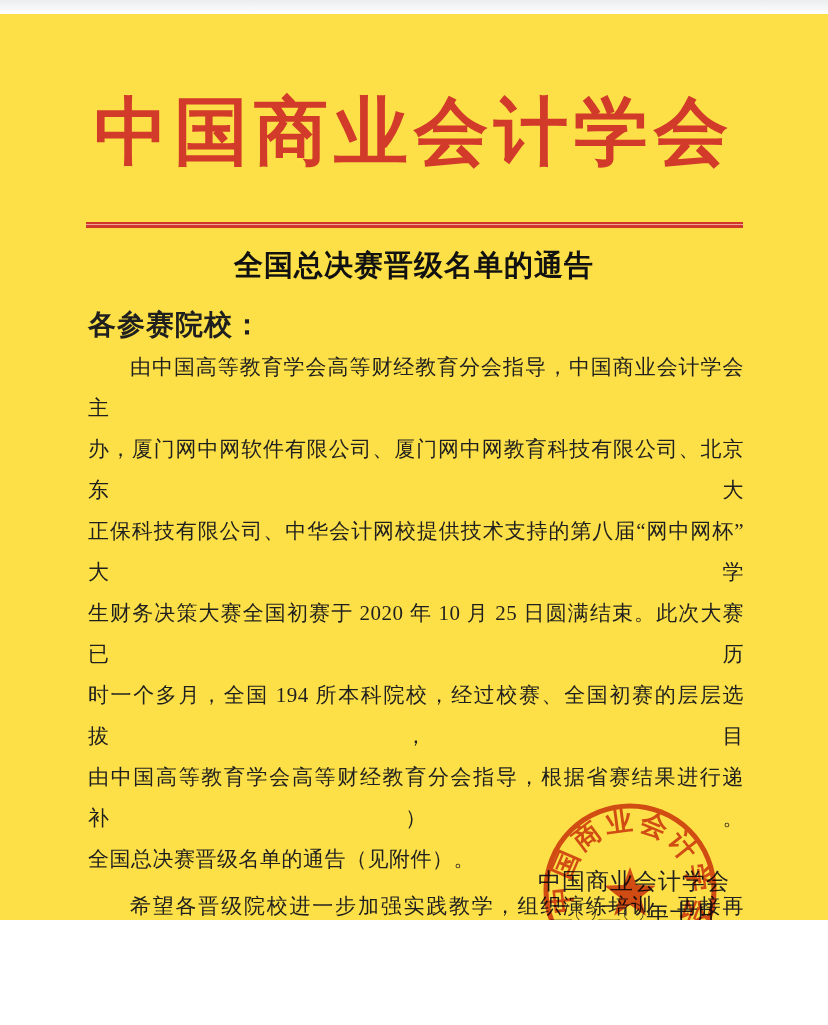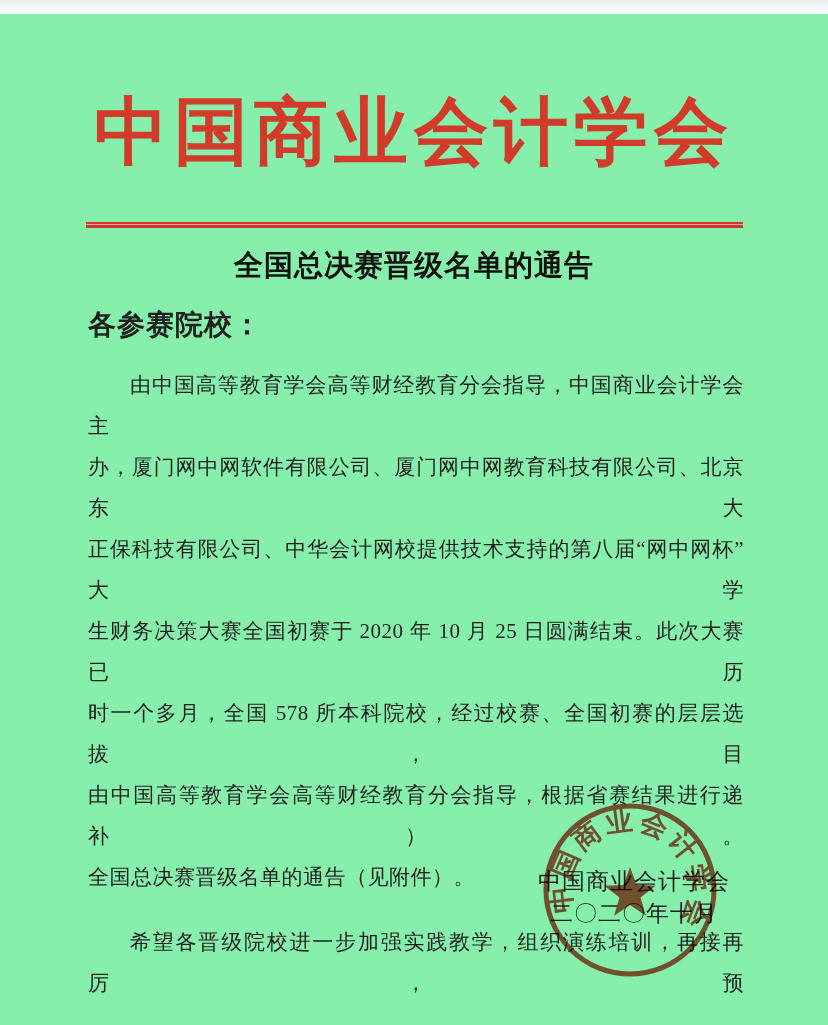--- a/index.html
+++ b/index.html
@@ -3,23 +3,23 @@
 <meta charset="utf-8">
 <style>
   html, body {
     margin: 0;
     padding: 0;
     background: #ffffff;
   }
   .page {
     position: relative;
     width: 828px;
-    height: 1025px;
+    height: 920px;
     margin: 0 auto;
-    background: #86efac;
+    background: #fde047;
     overflow: hidden;
     font-family: "Liberation Serif", "DejaVu Serif", serif;
     color: #1f1f1f;
   }
   .top-fade {
     height: 14px;
     background: linear-gradient(to bottom, #ebedee, #ffffff);
   }
   .org-title {
     margin-top: 62px;
@@ -57,21 +57,21 @@
     margin: 16px 84px 0 88px;
     font-size: 21px;
   }
   .salutation {
     font-weight: 700;
     font-size: 28px;
     line-height: 32px;
     letter-spacing: 1px;
   }
   .body-lines {
-    margin-top: 24px;
+    margin-top: 6px;
   }
   .line {
     line-height: 41px;
     letter-spacing: 0.5px;
     white-space: nowrap;
   }
   .line.fill {
     white-space: normal;
     text-align: justify;
     text-align-last: justify;
@@ -126,21 +126,21 @@
   </div>
 
   <div class="letter-body">
     <div class="salutation">各参赛院校：</div>
 
     <div class="body-lines">
       <div class="line fill indent">由中国高等教育学会高等财经教育分会指导，中国商业会计学会主</div>
       <div class="line fill">办，厦门网中网软件有限公司、厦门网中网教育科技有限公司、北京东大</div>
       <div class="line fill">正保科技有限公司、中华会计网校提供技术支持的第八届“网中网杯”大学</div>
       <div class="line fill">生财务决策大赛全国初赛于 2020 年 10 月 25 日圆满结束。此次大赛已历</div>
-      <div class="line fill">时一个多月，全国 578 所本科院校，经过校赛、全国初赛的层层选拔，目</div>
+      <div class="line fill">时一个多月，全国 194 所本科院校，经过校赛、全国初赛的层层选拔，目</div>
       <div class="line fill">由中国高等教育学会高等财经教育分会指导，根据省赛结果进行递补）。</div>
       <div class="line">全国总决赛晋级名单的通告（见附件）。</div>
     </div>
 
     <div class="body-lines">
       <div class="line fill indent">希望各晋级院校进一步加强实践教学，组织演练培训，再接再厉，预</div>
 
     </div>
   </div>
 

